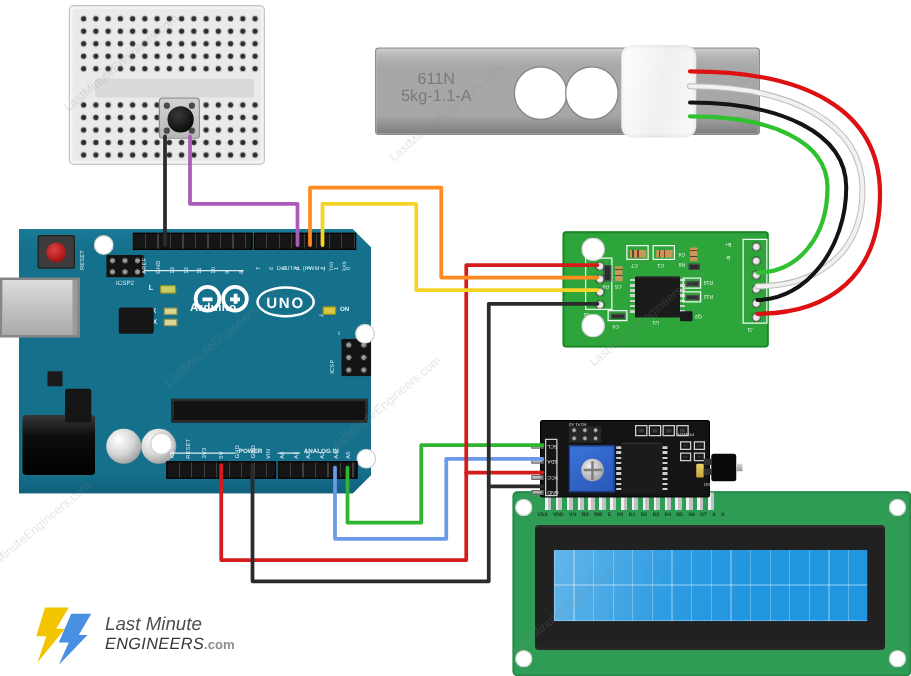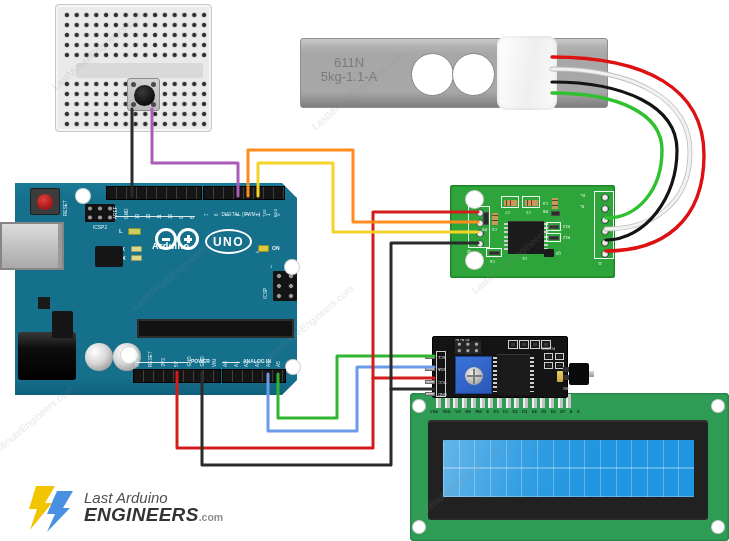--- a/index.html
+++ b/index.html
@@ -92,21 +92,21 @@
   .screen{background-color:#2196e0;
           background-image:linear-gradient(105deg,rgba(255,255,255,.30),rgba(255,255,255,.06) 38%,rgba(255,255,255,0) 60%),
           repeating-linear-gradient(90deg,rgba(255,255,255,.28) 0 1px,rgba(0,0,0,0) 1px 15.7px),
           repeating-linear-gradient(0deg,rgba(255,255,255,.28) 0 1px,rgba(0,0,0,0) 1px 28.5px);
           border-radius:1px;}
   
   .brand{left:24px;top:482px;display:flex;align-items:center;}
   .brand svg{position:static;}
   .brand-text{position:static;margin-left:6px;}
   .brand-l1{position:static;display:block;font-style:italic;font-size:15px;color:#4f4f4f;}
-  .brand-l2{position:static;display:inline;font-style:italic;font-weight:bold;font-size:19px;color:#343434;letter-spacing:.3px;text-align:right;}
+  .brand-l2{position:static;display:inline;font-style:italic;font-weight:normal;font-size:13px;color:#343434;letter-spacing:.3px;text-align:right;}
   .brand-com{position:static;display:inline;font-size:10.5px;color:#8f8f8f;font-weight:bold;}
   .wires{left:0;top:0;}
 </style>
 </head>
 <body>
 
 <div class="canvas">
 
   <div class="breadboard">
     <div class="bb-strip" style="left:6px;top:5px;width:146px;height:49px"></div>
@@ -369,21 +369,21 @@
   <span class="wm" style="left:460px;top:250px">LastMinuteEngineers.com</span>
   <span class="wm" style="left:300px;top:86px">LastMinuteEngineers.com</span>
   <span class="wm" style="left:398px;top:480px">LastMinuteEngineers.com</span>
 
   <div class="brand">
     <svg width="54" height="50" viewBox="0 0 54 50">
       <polygon fill="#f2c500" points="12,4 31,4 21,21 28,21 6,48 13,27 5,27"></polygon>
       <polygon fill="#4a90e2" points="33,9 49,9 39,26 46,26 23,50 31,32 23,32"></polygon>
     </svg>
     <div class="brand-text">
-      <span class="brand-l1">Last Arduino</span>
+      <span class="brand-l1">Last Minute</span>
       <span class="brand-l2">ENGINEERS</span><span class="brand-com">.com</span>
     </div>
   </div>
 
   <svg class="wires" width="729" height="541" viewBox="0 0 729 541">
       <path d="M552,57 C645,57 704,88 704,155 C704,222 662,251 606,251" fill="none" stroke="#dd1111" stroke-width="3.4" stroke-linecap="round" stroke-linejoin="round"></path>
       <path d="M552,69 C632,69 690,98 690,152 C690,206 650,229 606,229" fill="none" stroke="#bdbdbd" stroke-width="4.800000000000001" stroke-linecap="round" stroke-linejoin="round"></path>
       <path d="M552,69 C632,69 690,98 690,152 C690,206 650,229 606,229" fill="none" stroke="#f1f1f1" stroke-width="3.2" stroke-linecap="round" stroke-linejoin="round"></path>
       <path d="M552,82 C624,82 677,106 677,150 C677,198 645,240 606,240" fill="none" stroke="#141414" stroke-width="3.2" stroke-linecap="round" stroke-linejoin="round"></path>
       <path d="M552,93 C617,93 662,113 662,150 C662,190 638,218 606,218" fill="none" stroke="#2fc12f" stroke-width="3.4" stroke-linecap="round" stroke-linejoin="round"></path>

